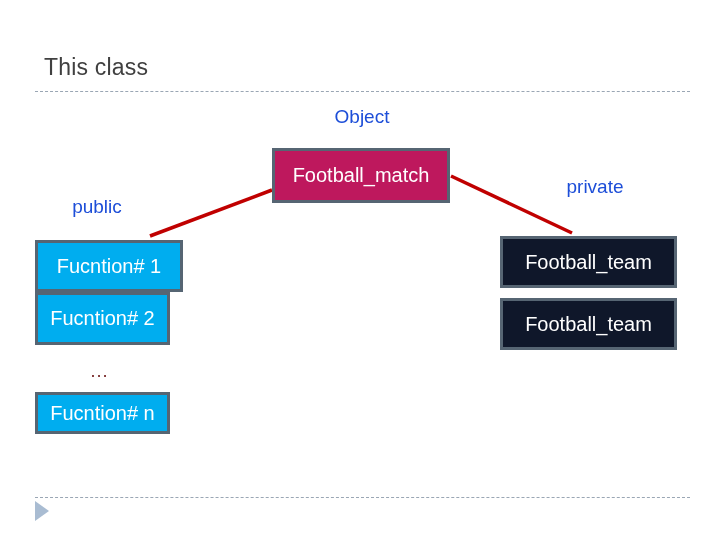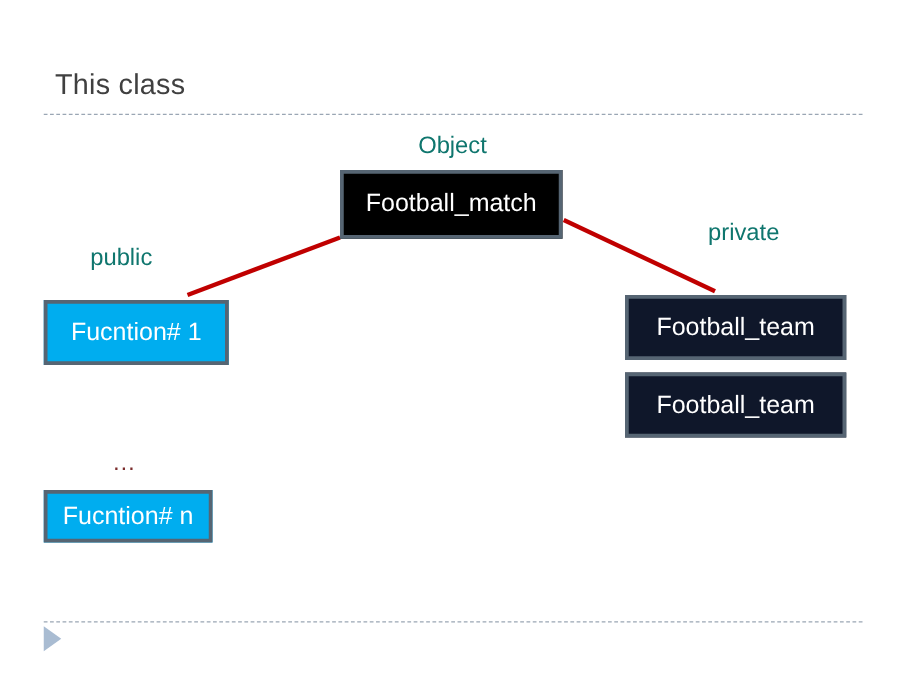--- a/index.html
+++ b/index.html
@@ -63,21 +63,21 @@
     width: 0;
     height: 0;
     border-top: 10px solid transparent;
     border-bottom: 10px solid transparent;
     border-left: 14px solid #a9bcd2;
   }
 
   
   .plain-label {
     position: absolute;
-    color: #0f766e;
+    color: #1d4ed8;
     font-size: 19px;
     line-height: 23px;
     text-align: center;
     font-family: "Liberation Sans", sans-serif;
     white-space: nowrap;
   }
 
   .label-object  { left: 287px; top: 105px; width: 150px; }
   .label-public  { left: 38px;  top: 195px; width: 118px; }
   .label-private { left: 534px; top: 175px; width: 122px; }
@@ -105,21 +105,21 @@
     line-height: 25px;
     text-align: center;
     font-family: "Liberation Sans", sans-serif;
     display: flex;
     align-items: center;
     justify-content: center;
     word-break: break-all;
     overflow: hidden;
   }
 
-  .box-green  { background: #000000; }
+  .box-green  { background: #be185d; margin-top: 12px; }
   .box-blue   { background: #00adef; }
   .box-purple { background: #0f172a; text-align: right; }
 
   .box-match  { left: 272px; top: 136px; width: 178px; height: 55px; }
 
   .box-fn1    { left: 35px;  top: 240px; width: 148px; height: 52px; }
   .box-fn2    { left: 35px;  top: 292px; width: 135px; height: 53px; }
   .box-fnn    { left: 35px;  top: 392px; width: 135px; height: 42px; }
 
   .box-team1  { left: 500px; top: 236px; width: 177px; height: 52px; }
@@ -156,20 +156,23 @@
   </div>
 
   <div class="plain-label label-private">private</div>
 
   <div class="plain-label label-public">public</div>
 
   <div class="box box-blue box-fn1">
     <span>Fucntion# 1</span>
   </div>
 
+  <div class="box box-blue box-fn2">
+    <span>Fucntion# 2</span>
+  </div>
 
   <div class="ellipsis-label">…</div>
 
   <div class="box box-blue box-fnn">
     <span>Fucntion# n</span>
   </div>
 
   <div class="box box-purple box-team1">
     <span>Football_team</span>
   </div>

